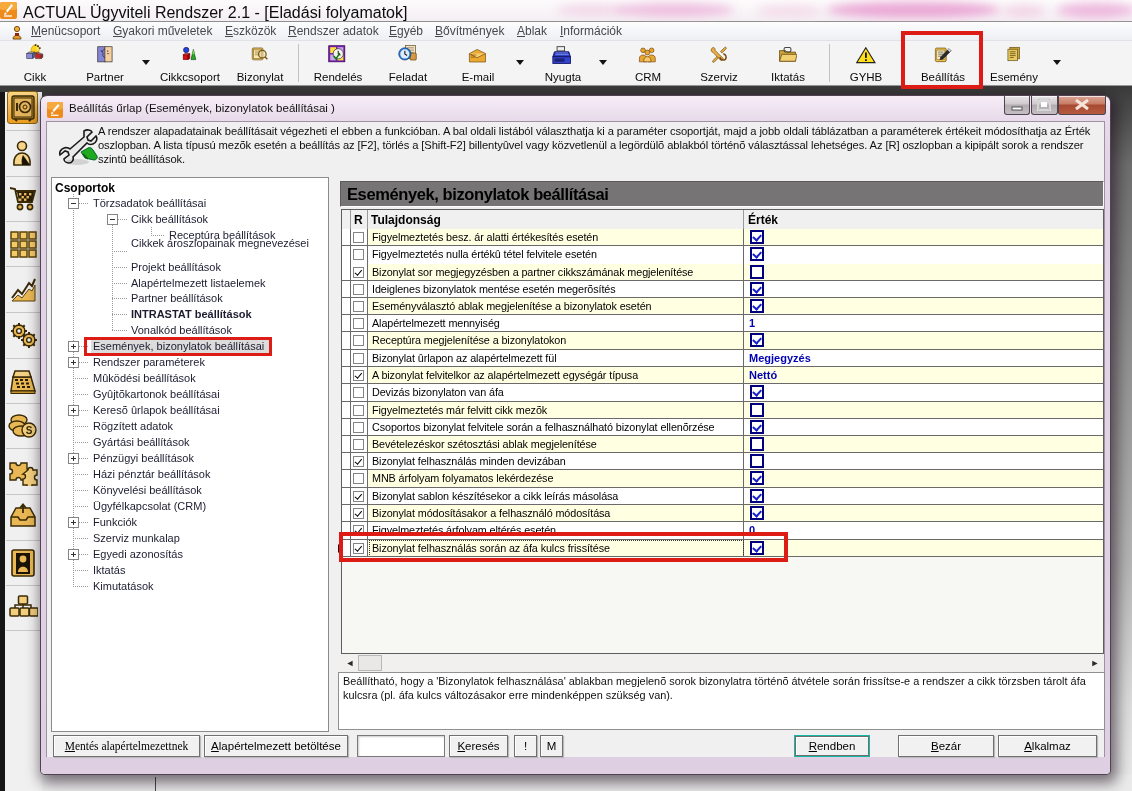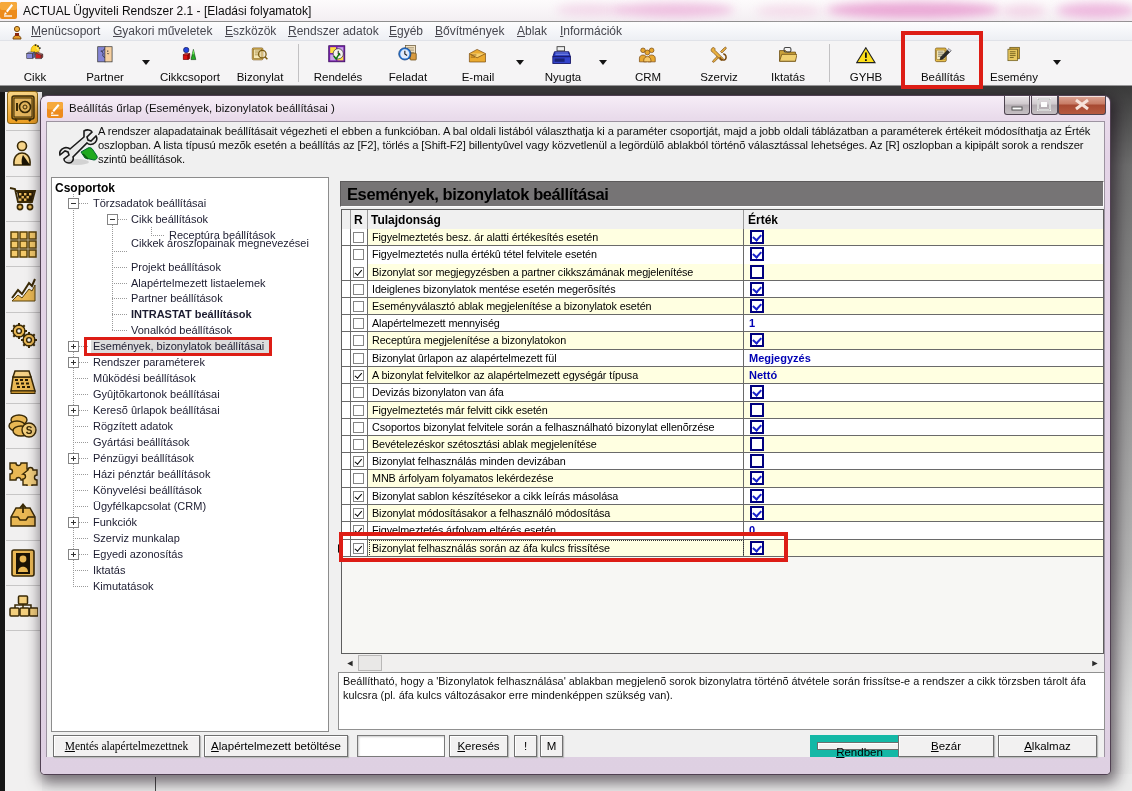--- a/index.html
+++ b/index.html
@@ -1,19 +1,19 @@
 <!DOCTYPE html>
 <html><head><meta charset="utf-8">
 <style>
 html,body{margin:0;padding:0;}
 body{width:1132px;height:791px;position:relative;overflow:hidden;font-family:"Liberation Sans",sans-serif;background:#ebebeb;}
 .abs{position:absolute;}
 #titlebar{left:0;top:0;width:1132px;height:22px;background:linear-gradient(180deg,#fdfbfc,#f3eef2);overflow:hidden;border-bottom:0;box-shadow:inset 0 -1px 0 #8f8f8f;}
 .blob{position:absolute;border-radius:50%;filter:blur(5px);opacity:.7;}
-#title-text{left:23px;top:4px;font-size:12px;color:#0c0c0c;}
+#title-text{left:23px;top:4px;font-size:16px;color:#0c0c0c;}
 #menubar{left:0;top:22px;width:1132px;height:18px;background:linear-gradient(180deg,#fdfdfe,#edeff4);border-bottom:1px solid #e0e2e8;}
 .menuitem{position:absolute;top:2px;font-size:12px;color:#47474f;}
 #toolbar{left:0;top:41px;width:1132px;height:44px;background:#f5f4f5;border-bottom:1px solid #989799;}
 .tlabel{position:absolute;top:71px;font-size:11.5px;color:#0a0a0a;white-space:nowrap;transform:translateX(-50%);}
 .tsep{position:absolute;top:44px;width:1px;height:38px;background:#c2c1c3;}
 .tarrow{position:absolute;width:0;height:0;border-left:4px solid transparent;border-right:4px solid transparent;border-top:5px solid #141414;}
 .ticon{position:absolute;}
 #darkband{left:0;top:86px;width:1132px;height:11px;background:#3b3b3b;}
 #rightbg{left:1105px;top:86px;width:27px;height:705px;background:linear-gradient(180deg,#3a3a3a 0px,#444 14px,#6e6e6e 80px,#8d8d8d 250px,#b5b5b5 480px,#dcdcdc 620px,#eaeaea 705px);}
 #bottombg{left:42px;top:774px;width:1090px;height:17px;background:#ebebeb;}
@@ -631,21 +631,21 @@
 </div>
 <div class="grow" style="top:192px;height:17px;">
 <div class="gc yel" style="left:26px;width:375px;"></div>
 <div class="gc yel" style="left:402px;width:359px;"></div>
 <div class="gc wht" style="left:0;width:8px;"></div>
 <div class="gc wht" style="left:9px;width:16px;"></div>
 <div class="gvline" style="left:8px;"></div>
           <div class="gvline" style="left:25px;"></div>
           <div class="gvline" style="left:401px;"></div>
 <div class="rcheck"></div>
-<div class="gtext">Figyelmeztetés már felvitt cikk esetén</div>
+<div class="gtext">Figyelmeztetés már felvitt cikk mezõk</div>
 <div class="vcheck"></div>
 <div class="grline"></div>
 </div>
 <div class="grow" style="top:209px;height:17px;">
 <div class="gc wht" style="left:26px;width:375px;"></div>
 <div class="gc wht" style="left:402px;width:359px;"></div>
 <div class="gc wht" style="left:0;width:8px;"></div>
 <div class="gc wht" style="left:9px;width:16px;"></div>
 <div class="gvline" style="left:8px;"></div>
           <div class="gvline" style="left:25px;"></div>
@@ -779,19 +779,19 @@
 <div class="abs" id="desc">
 <div class="dline" style="top:2px;">Beállítható, hogy a 'Bizonylatok felhasználása' ablakban megjelenõ sorok bizonylatra történõ átvétele során frissítse-e a rendszer a cikk törzsben tárolt áfa</div>
 <div class="dline" style="top:16px;">kulcsra (pl. áfa kulcs változásakor erre mindenképpen szükség van).</div>
 </div>
 <div class="btn" style="left:6px;width:147px;font-family:Liberation Serif, serif;"><u>M</u>entés alapértelmezettnek</div>
 <div class="btn" style="left:157px;width:144px;"><u>A</u>lapértelmezett betöltése</div>
 <div id="input"></div>
 <div class="btn" style="left:402px;width:59px;"><u>K</u>eresés</div>
 <div class="btn" style="left:467px;width:23px;">!</div>
 <div class="btn" style="left:493px;width:23px;">M</div>
-<div class="btn" style="left:763px;width:99px;border:7px solid #14b8a6;box-shadow:inset 0 0 0 1px #6e6e6e,inset 2px 2px 0 #fff;"><u>R</u>endben</div>
+<div class="btn" style="left:747px;width:76px;border:1px solid #14b8a6;box-shadow:inset 0 0 0 1px #6e6e6e,inset 2px 2px 0 #fff;"><u>R</u>endben</div>
 <div class="btn" style="left:851px;width:96px;"><u>B</u>ezár</div>
 <div class="btn" style="left:951px;width:99px;"><u>A</u>lkalmaz</div>
 </div>
 </div>
 <div class="redbox" style="left:901px;top:31px;width:74px;height:50px;"></div>
 <div class="redbox" style="left:84px;top:337px;width:182px;height:13px;border-width:3px;"></div>
 <div class="redbox" style="left:339px;top:532px;width:441px;height:22px;"></div>
 </body></html>

